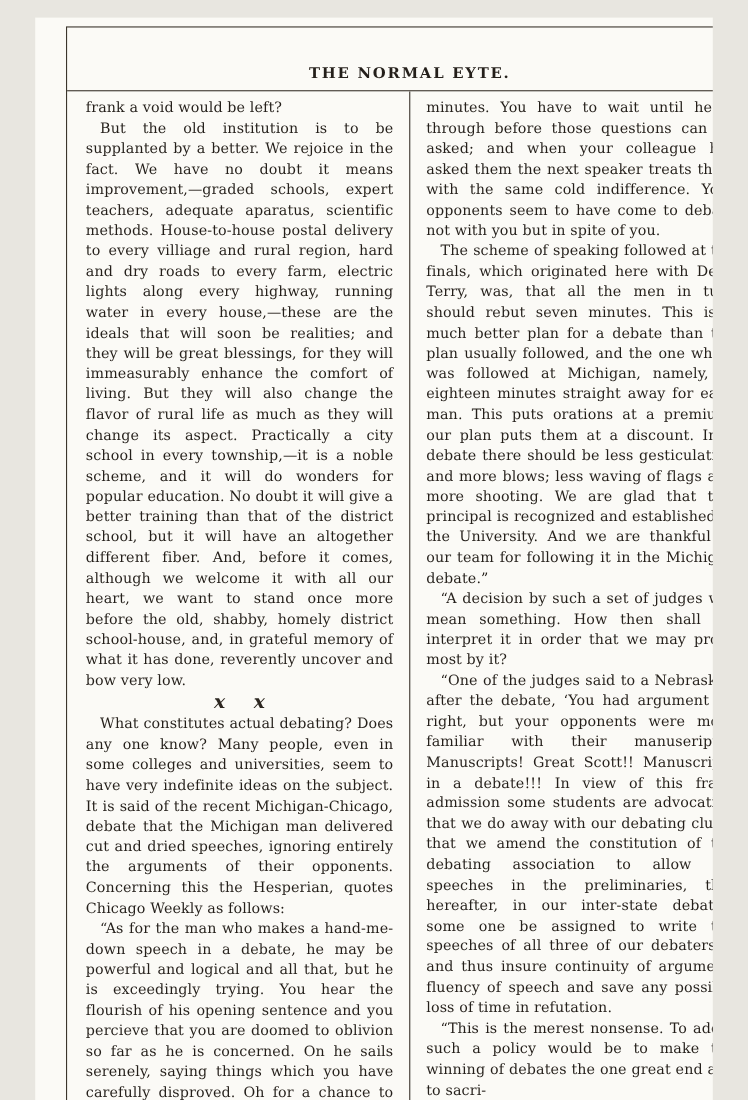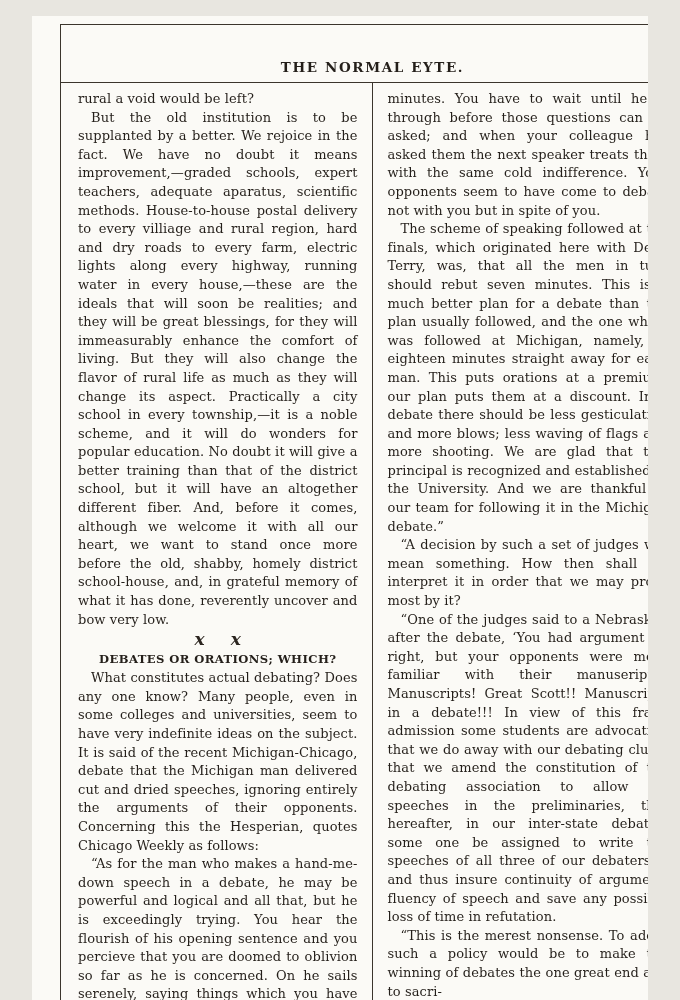--- a/index.html
+++ b/index.html
@@ -103,24 +103,23 @@
 <body>
 
 <div class="page">
   <div class="frame">
     <div class="header-band">
       <span class="journal-title">THE NORMAL EYTE.</span>
       <span class="page-number">9</span>
     </div>
     <div class="columns">
       <div class="col col-left">
-          <p class="block continuation">rural a void would be left?</p>
+          <p class="block continuation">frank a void would be left?</p>
           <p class="block para">But the old institution is to be supplanted by a better. We rejoice in the fact. We have no doubt it means improvement,—graded schools, expert teachers, adequate aparatus, scientific methods. House-to-house postal delivery to every villiage and rural region, hard and dry roads to every farm, electric lights along every highway, running water in every house,—these are the ideals that will soon be realities; and they will be great blessings, for they will immeasurably enhance the comfort of living. But they will also change the flavor of rural life as much as they will change its aspect. Practically a city school in every township,—it is a noble scheme, and it will do wonders for popular education. No doubt it will give a better training than that of the district school, but it will have an altogether different fiber. And, before it comes, although we welcome it with all our heart, we want to stand once more before the old, shabby, homely district school-house, and, in grateful memory of what it has done, reverently uncover and bow very low.</p>
           <p class="block ornament">x x</p>
-          <p class="block heading">DEBATES OR ORATIONS; WHICH?</p>
           <p class="block para">What constitutes actual debating? Does any one know? Many people, even in some colleges and universities, seem to have very indefinite ideas on the subject. It is said of the recent Michigan-Chicago, debate that the Michigan man delivered cut and dried speeches, ignoring entirely the arguments of their opponents. Concerning this the Hesperian, quotes Chicago Weekly as follows:</p>
           <p class="block para">“As for the man who makes a hand-me-down speech in a debate, he may be powerful and logical and all that, but he is exceedingly trying. You hear the flourish of his opening sentence and you percieve that you are doomed to oblivion so far as he is concerned. On he sails serenely, saying things which you have carefully disproved. Oh for a chance to stop him and ask a question or two! But he has the floor for fifteen</p>
         </div>
       <div class="col col-right">
           <p class="block continuation">minutes. You have to wait until he is through before those questions can be asked; and when your colleague has asked them the next speaker treats them with the same cold indifference. Your opponents seem to have come to debate not with you but in spite of you.</p>
           <p class="block para">The scheme of speaking followed at the finals, which originated here with Dean Terry, was, that all the men in turn should rebut seven minutes. This is a much better plan for a debate than the plan usually followed, and the one which was followed at Michigan, namely, of eighteen minutes straight away for each man. This puts orations at a premium; our plan puts them at a discount. In a debate there should be less gesticulating and more blows; less waving of flags and more shooting. We are glad that this principal is recognized and established in the University. And we are thankful to our team for following it in the Michigan debate.”</p>
           <p class="block para">“A decision by such a set of judges will mean something. How then shall we interpret it in order that we may profit most by it?</p>
           <p class="block para">“One of the judges said to a Nebraskan after the debate, ‘You had argument all right, but your opponents were more familiar with their manuseripts.’ Manuscripts! Great Scott!! Manuscripts in a debate!!! In view of this frank admission some students are advocating that we do away with our debating clubs, that we amend the constitution of the debating association to allow set speeches in the preliminaries, that hereafter, in our inter-state debates, some one be assigned to write the speeches of all three of our debaters(?) and thus insure continuity of argument, fluency of speech and save any possible loss of time in refutation.</p>
           <p class="block para">“This is the merest nonsense. To adopt such a policy would be to make the winning of debates the one great end and to sacri-</p>
         </div>

